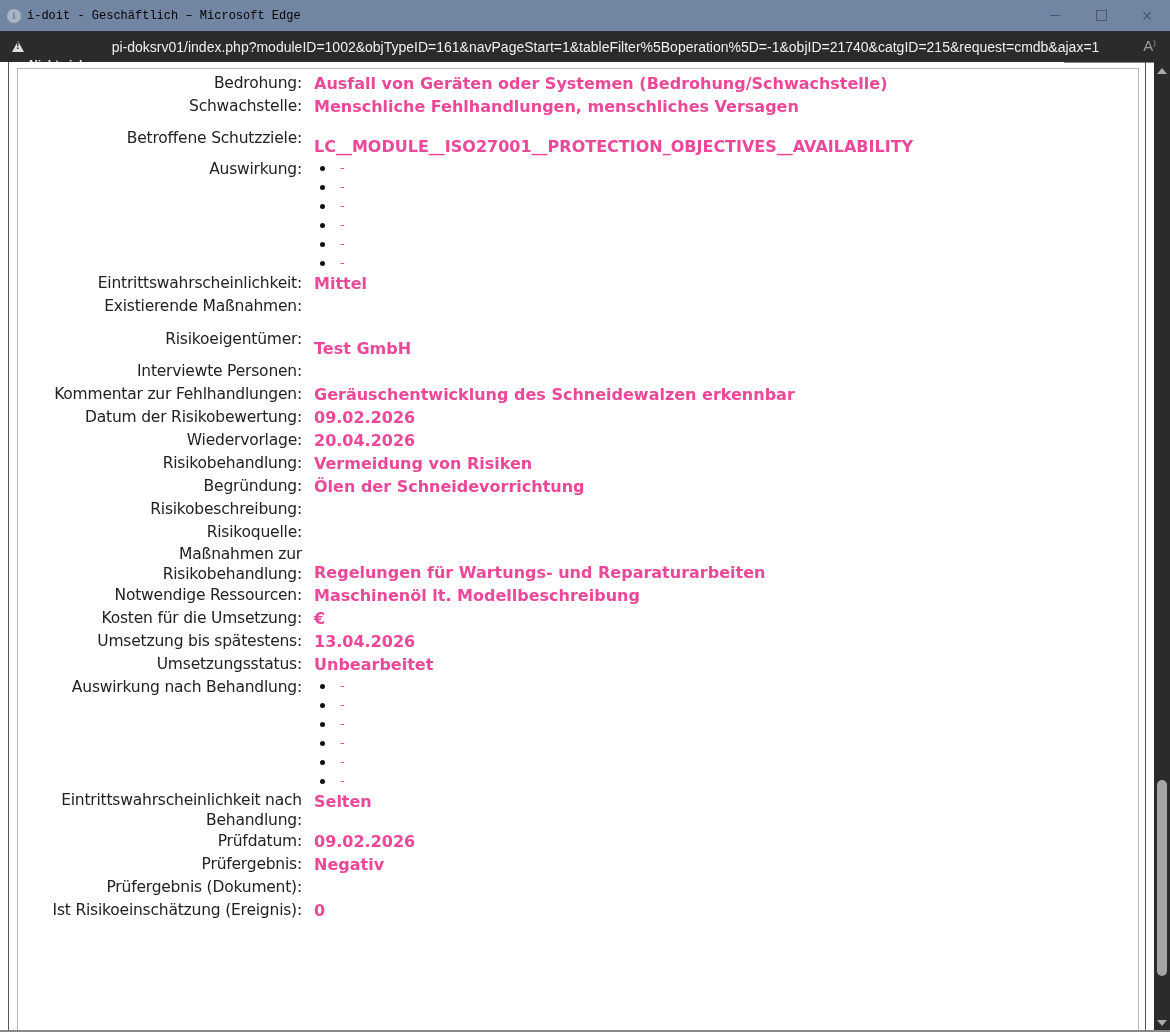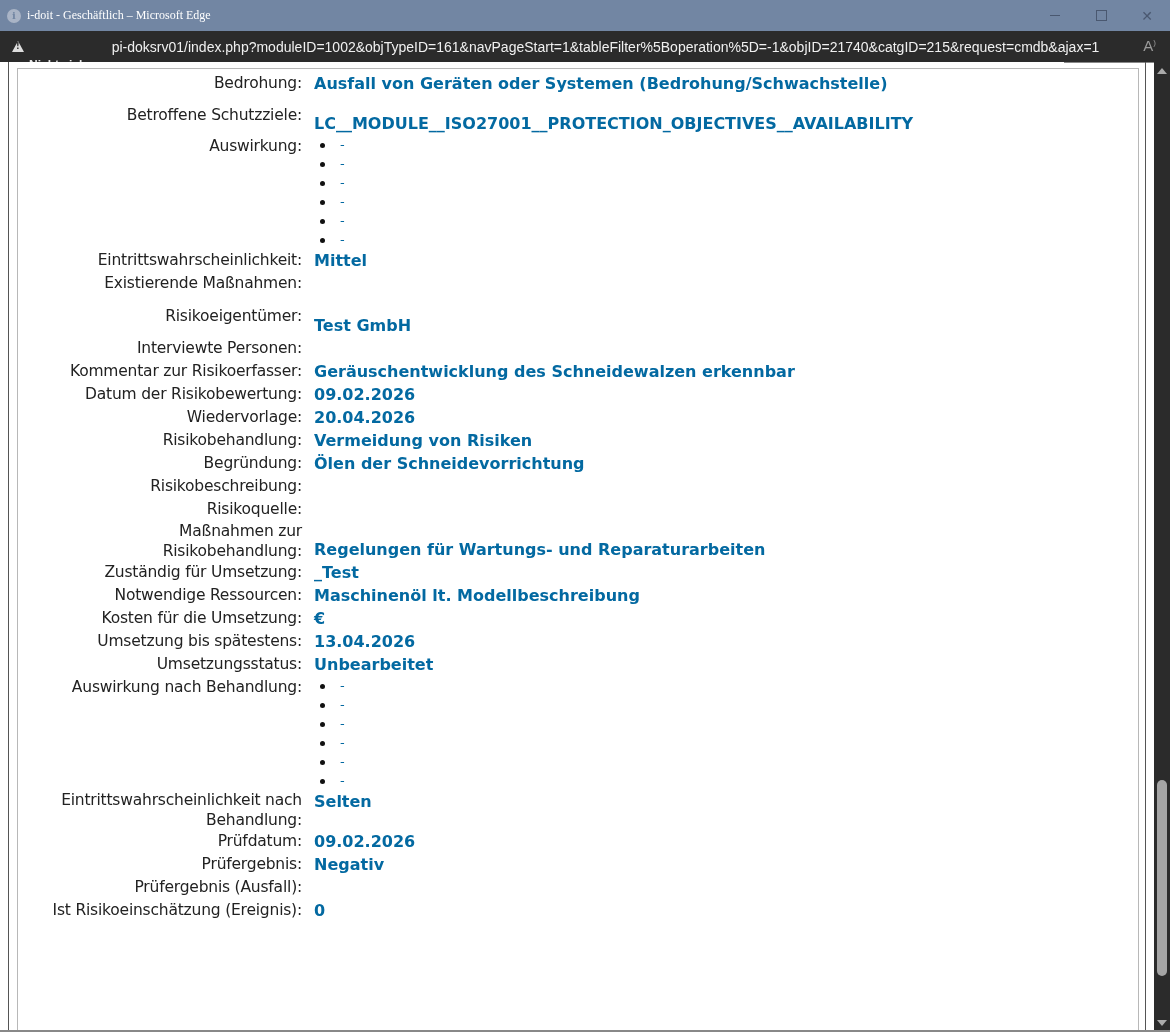--- a/index.html
+++ b/index.html
@@ -23,22 +23,22 @@
     }
     .title-info-icon {
       width: 14px; height: 14px; border-radius: 50%;
       background: #a9b4c6; color: #7286a3;
       font-size: 10px; font-weight: bold;
       display: flex; align-items: center; justify-content: center;
       margin-left: 7px; margin-right: 6px;
       font-family: "DejaVu Serif", serif;
     }
     .title-text {
-      color: #ffffff; font-size: 12px;
-      font-family: Liberation Serif, serif;
+      color: #000000; font-size: 12px;
+      font-family: Liberation Mono, monospace;
     }
     .win-controls {
       position: absolute; right: 0; top: 0; height: 31px;
       display: flex; align-items: center;
     }
     .win-btn {
       width: 46px; height: 31px;
       display: flex; align-items: center; justify-content: center;
       color: #4a5870; font-size: 14px;
     }
@@ -128,21 +128,21 @@
       font-size: 16px;
       font-family: "DejaVu Sans", sans-serif;
     }
     table.props td { padding: 0; vertical-align: top; line-height: 23px; }
     td.lbl {
       width: 284px; text-align: right; color: #222;
       padding-right: 12px !important;
       font-size: 15.5px;
       letter-spacing: -0.2px;
     }
-    td.val { font-weight: bold; color: #0369a1; font-size: 16px; }
+    td.val { font-weight: bold; color: #ec4899; font-size: 16px; }
     td.mid { vertical-align: middle; }
     ul.dash-list {
       list-style: none; margin: 0; padding: 0;
     }
     ul.dash-list li {
       line-height: 19px; font-weight: normal; font-size: 13px; position: relative; padding-left: 26px;
     }
     ul.dash-list li::before {
       content: ""; position: absolute; left: 6px; top: 8px;
       width: 5px; height: 5px; border-radius: 50%; background: #111;
@@ -181,20 +181,24 @@
     <div class="frame-right-border"></div>
     <div class="inner-panel"></div>
 
     <table class="props">
       <tbody>
         <tr>
           <td class="lbl">Bedrohung:</td>
           <td class="val">Ausfall von Geräten oder Systemen (Bedrohung/Schwachstelle)</td>
         </tr>
         <tr>
+          <td class="lbl">Schwachstelle:</td>
+          <td class="val">Menschliche Fehlhandlungen, menschliches Versagen</td>
+        </tr>
+        <tr>
           <td class="lbl" style="padding-top:9px">Betroffene Schutzziele:</td>
           <td class="val" style="padding-top:17px">LC__MODULE__ISO27001__PROTECTION_OBJECTIVES__AVAILABILITY</td>
         </tr>
         <tr>
           <td class="lbl mid">Auswirkung:</td>
           <td class="val">
             <ul class="dash-list">
               <li>-</li>
               <li>-</li>
               <li>-</li>
@@ -214,21 +218,21 @@
         </tr>
         <tr>
           <td class="lbl" style="padding-top:10px">Risikoeigentümer:</td>
           <td class="val" style="padding-top:19px">Test GmbH</td>
         </tr>
         <tr>
           <td class="lbl">Interviewte Personen:</td>
           <td class="val"></td>
         </tr>
         <tr>
-          <td class="lbl">Kommentar zur Risikoerfasser:</td>
+          <td class="lbl">Kommentar zur Fehlhandlungen:</td>
           <td class="val">Geräuschentwicklung des Schneidewalzen erkennbar</td>
         </tr>
         <tr>
           <td class="lbl">Datum der Risikobewertung:</td>
           <td class="val">09.02.2026</td>
         </tr>
         <tr>
           <td class="lbl">Wiedervorlage:</td>
           <td class="val">20.04.2026</td>
         </tr>
@@ -249,24 +253,20 @@
           <td class="val"></td>
         </tr>
         <tr>
           <td class="lbl" style="line-height:20px">
             <span>Maßnahmen zur</span><br>
             <span>Risikobehandlung:</span>
           </td>
           <td class="val" style="vertical-align:bottom">Regelungen für Wartungs- und Reparaturarbeiten</td>
         </tr>
         <tr>
-          <td class="lbl">Zuständig für Umsetzung:</td>
-          <td class="val">_Test</td>
-        </tr>
-        <tr>
           <td class="lbl">Notwendige Ressourcen:</td>
           <td class="val">Maschinenöl lt. Modellbeschreibung</td>
         </tr>
         <tr>
           <td class="lbl">Kosten für die Umsetzung:</td>
           <td class="val">€</td>
         </tr>
         <tr>
           <td class="lbl">Umsetzung bis spätestens:</td>
           <td class="val">13.04.2026</td>
@@ -297,21 +297,21 @@
         </tr>
         <tr>
           <td class="lbl">Prüfdatum:</td>
           <td class="val">09.02.2026</td>
         </tr>
         <tr>
           <td class="lbl">Prüfergebnis:</td>
           <td class="val">Negativ</td>
         </tr>
         <tr>
-          <td class="lbl">Prüfergebnis (Ausfall):</td>
+          <td class="lbl">Prüfergebnis (Dokument):</td>
           <td class="val"></td>
         </tr>
         <tr>
           <td class="lbl">Ist Risikoeinschätzung (Ereignis):</td>
           <td class="val">0</td>
         </tr>
       </tbody>
     </table>
 
     <div class="scrollbar">

